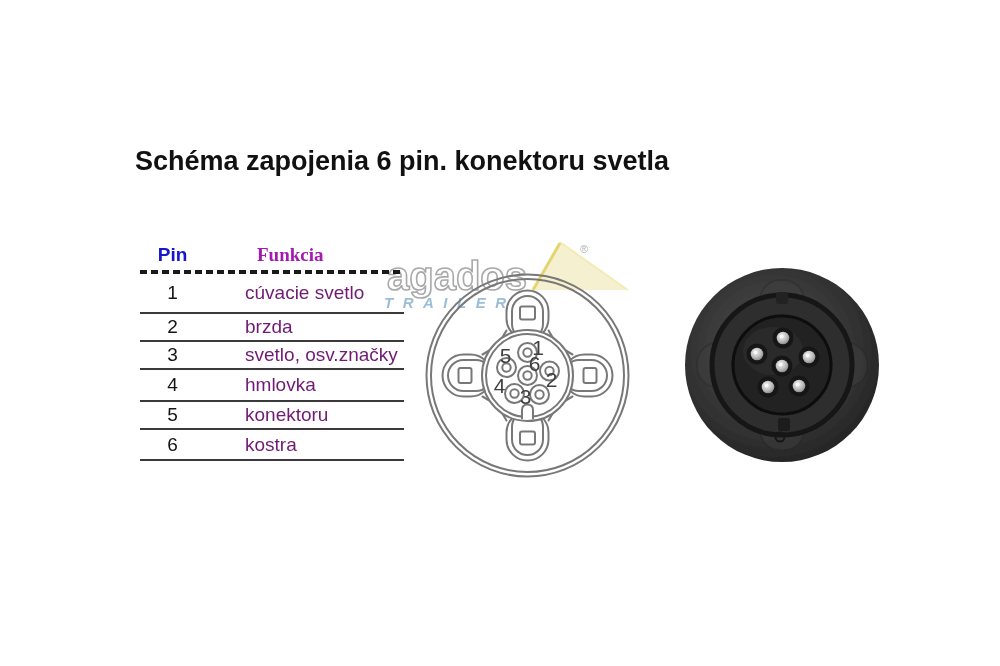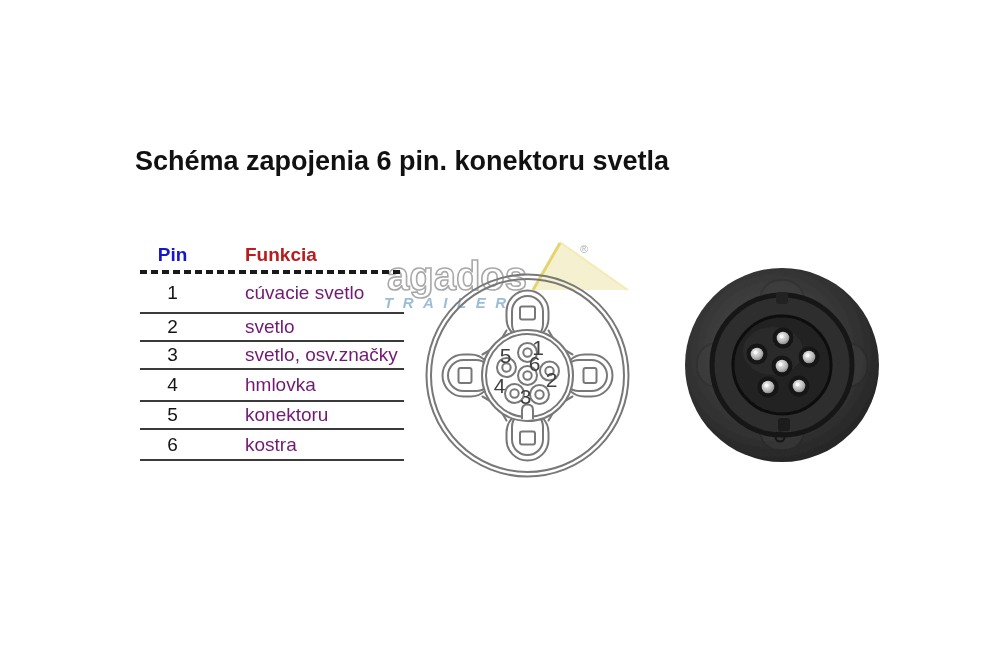--- a/index.html
+++ b/index.html
@@ -6,23 +6,23 @@
   body{
     width:1000px;height:666px;position:relative;background:#ffffff;
     font-family:"Liberation Sans","DejaVu Sans",sans-serif;overflow:hidden;
   }
   .title{
     position:absolute;top:146px;left:0;width:804px;text-align:center;
     font-size:27px;font-weight:bold;color:#111;letter-spacing:0;
   }
   
   .pin-table{position:absolute;left:140px;top:241px;width:264px;z-index:2;}
-  .pt-header{display:flex;height:27px;align-items:center;}
+  .pt-header{display:flex;height:27px;align-items:center;gap:12px;}
   .pt-header .h-pin{width:65px;text-align:center;font-size:19px;font-weight:bold;color:#1616cf;}
-  .pt-header .h-funkcia{margin-left:40px;font-size:19px;font-weight:bold;color:#b91c1c;}
+  .pt-header .h-funkcia{margin-left:40px;font-size:19px;font-weight:bold;color:#a21caf;font-family:Liberation Serif, serif;}
   .pt-dashes{
     height:4px;margin-top:2px;
     background:repeating-linear-gradient(90deg,#1a1a1a 0 7px,transparent 7px 11px);
   }
   .pt-row{display:flex;align-items:center;border-bottom:2px solid #3a3a3a;}
   .pt-row.r1{height:38px;} .pt-row.r2{height:26px;} .pt-row.r3{height:26px;}
   .pt-row.r4{height:30px;} .pt-row.r5{height:26px;} .pt-row.r6{height:29px;}
   .pt-row .c-pin{width:65px;text-align:center;font-size:19px;color:#141414;}
   .pt-row .c-funkcia{margin-left:40px;font-size:19px;color:#701a75;white-space:nowrap;}
   
@@ -52,21 +52,21 @@
     <div class="h-pin">Pin</div>
     <div class="h-funkcia">Funkcia</div>
   </div>
   <div class="pt-dashes"></div>
   <div class="pt-row r1">
     <div class="c-pin">1</div>
     <div class="c-funkcia">cúvacie svetlo</div>
   </div>
   <div class="pt-row r2">
     <div class="c-pin">2</div>
-    <div class="c-funkcia">svetlo</div>
+    <div class="c-funkcia">brzda</div>
   </div>
   <div class="pt-row r3">
     <div class="c-pin">3</div>
     <div class="c-funkcia">svetlo, osv.značky</div>
   </div>
   <div class="pt-row r4">
     <div class="c-pin">4</div>
     <div class="c-funkcia">hmlovka</div>
   </div>
   <div class="pt-row r5">

